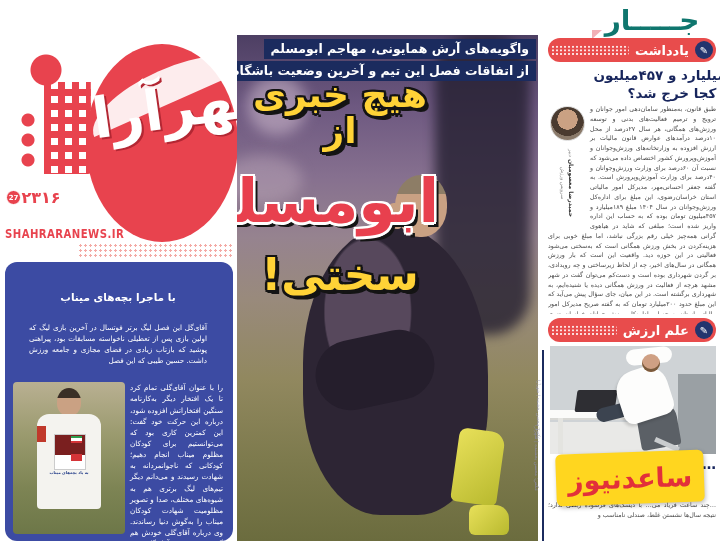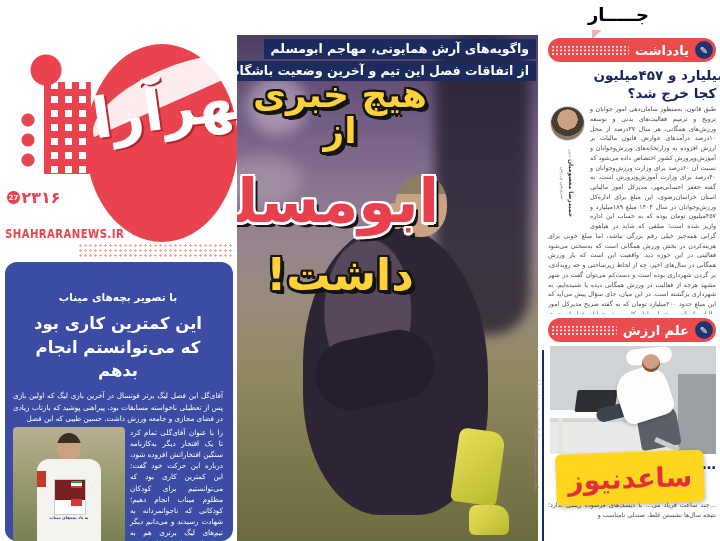--- a/index.html
+++ b/index.html
@@ -92,22 +92,22 @@
      text-shadow:2.5px 0 0 #fff,-2.5px 0 0 #fff,0 2.5px 0 #fff,0 -2.5px 0 #fff,
        2px 2px 0 #fff,-2px -2px 0 #fff,2px -2px 0 #fff,-2px 2px 0 #fff,4.5px 4.5px 0 #141414;}
   .hl1{font-size:36px;margin-bottom:22px;}
   .hl2{font-size:60px;margin-bottom:22px;}
   .hl3{font-size:44px;}
   .photo-credit{left:530px;top:425px;width:10px;height:110px;font-size:5px;color:#8a8aa0;
      writing-mode:vertical-rl;white-space:nowrap;}
 
   
   .divider{left:542px;top:350px;width:2px;height:191px;background:#1b2b5e;}
-  .corner-tag{left:588px;top:4px;width:128px;text-align:left;color:#000000;font-weight:bold;
-     font-size:18px;direction:rtl;}
+  .corner-tag{left:588px;top:4px;width:128px;text-align:center;color:#0f766e;font-weight:bold;
+     font-size:28px;direction:rtl;}
   .corner-tail{left:592px;top:30px;width:0;height:0;border-left:10px solid #f2b0b6;
      border-bottom:9px solid transparent;}
   .pill{left:548px;width:168px;height:24px;background:#e84c4c;border-radius:12px;direction:rtl;
      display:flex;align-items:center;padding:0 3px;box-sizing:border-box;}
   .pill .ic{width:18px;height:18px;border-radius:50%;background:#23356e;color:#fff;font-size:10px;
      display:flex;align-items:center;justify-content:center;flex:0 0 18px;}
   .pill .lbl{color:#fff;font-weight:bold;font-size:13px;margin:0 6px;white-space:nowrap;}
   .pill .dots{flex:1;height:11px;
      background-image:radial-gradient(rgba(255,255,255,.85) 30%,transparent 34%);
      background-size:4px 3.6px;border-radius:4px;}
@@ -170,27 +170,23 @@
 
   <div class="abs badge27">27</div>
 
   <div class="abs site">SHAHRARANEWS.IR</div>
 
   <div class="abs halftone"></div>
 
   <div class="abs bluebox">
     <div class="kick">
       <br>
-      <span>با تصویر بچه‌های میناب</span>
-    </div>
-    <div class="hl">
-      <span>این کمترین کاری بود</span><br>
-      <span>که می‌توانستم انجام بدهم</span>
-    </div>
-    <p class="body" style="margin:0;">آقای‌گل این فصل لیگ برتر فوتسال در آخرین بازی لیگ که اولین بازی پس از تعطیلی ناخواسته مسابقات بود، پیراهنی پوشید که بازتاب زیادی در فضای مجازی و جامعه ورزش داشت. حسین طیبی که این فصل</p>
+      <span>با ماجرا بچه‌های میناب</span>
+    </div>
+    <p class="body" style="margin:16px;">آقای‌گل این فصل لیگ برتر فوتسال در آخرین بازی لیگ که اولین بازی پس از تعطیلی ناخواسته مسابقات بود، پیراهنی پوشید که بازتاب زیادی در فضای مجازی و جامعه ورزش داشت. حسین طیبی که این فصل</p>
     <div class="bb-row">
       <div class="txt">را با عنوان آقای‌گلی تمام کرد تا یک افتخار دیگر به‌کارنامه سنگین افتخاراتش افزوده شود، درباره این حرکت خود گفت: این کمترین کاری بود که می‌توانستیم برای کودکان مظلوم میناب انجام دهیم؛ کودکانی که ناجوانمردانه به شهادت رسیدند و می‌دانم دیگر تیم‌های لیگ برتری هم به شیوه‌های مختلف، صدا و تصویر مظلومیت شهادت کودکان میناب را به‌گوش دنیا رساندند. وی درباره آقای‌گلی خودش هم گفت: در بحث آقای‌گلی هم بی‌شک تک‌تک بچه‌ها کمک کردند و با بازی‌های خوبشان به من فرصت دادند تا بتوانم برای تیم گل‌زنی کنم. این عنوان حاصل همکاری بسیار خوب هم‌تیمی‌هایم بود. امیدوارم در فصل بعد بتوانیم در کنار هم</div>
       <div class="tee-photo">
         <div class="tee-man-head"></div>
         <div class="tee-shirt"></div>
         <div class="tee-sleeve-stripe"></div>
         <div class="tee-print"></div>
         <div class="tee-flag"></div>
         <div class="tee-flag2"></div>
         <div class="tee-caption">به یاد بچه‌های میناب</div>
@@ -210,21 +206,21 @@
     <div class="boot boot2"></div>
 
     <div class="kicker-wrap">
       <span class="kicker-line">واگویه‌های آرش همایونی، مهاجم ابومسلم</span><br>
       <span class="kicker-line">از اتفاقات فصل این تیم و آخرین وضعیت باشگاه</span>
     </div>
 
     <div class="hl-stack">
       <div class="hl-y hl1">هیچ خبری از</div>
       <div class="hl-r hl2">ابومسلم</div>
-      <div class="hl-y hl3">داشت!</div>
+      <div class="hl-y hl3">سختی!</div>
     </div>
   </div>
   <div class="abs photo-credit">عکس: محسن بخشنده | شهرآرا</div>
 
   <div class="abs corner-tag">جـــــار</div>
   <div class="abs corner-tail"></div>
 
   <div class="abs pill" style="top:38px;">
     <div class="ic">
       <span>✎</span>

